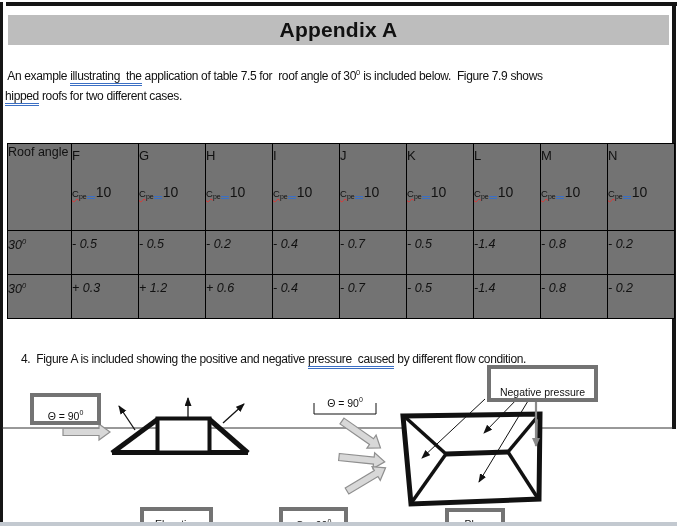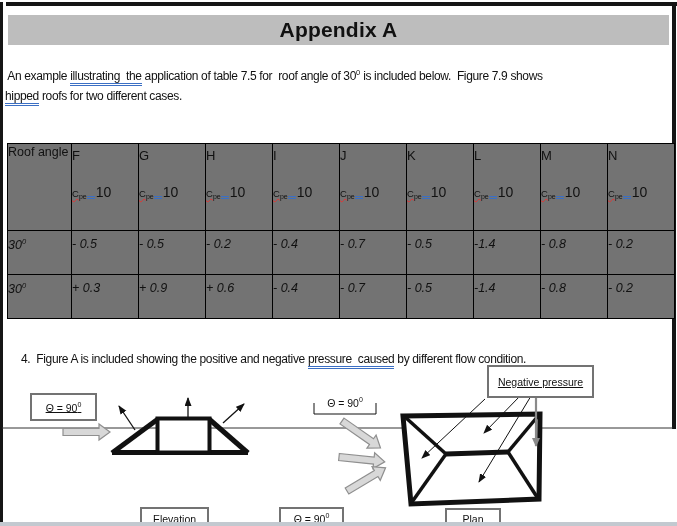--- a/index.html
+++ b/index.html
@@ -30,22 +30,22 @@
   td.lc .letter{font-size:13px;margin-top:4px;}
   td.lc .coef{margin-top:21px;font-size:9.5px;white-space:nowrap;}
   .cwavy{text-decoration:underline wavy var(--red);text-decoration-thickness:1px;text-underline-offset:1px;}
   .coef sub{font-size:7px;vertical-align:-2px;}
   .gap{display:inline-block;width:8px;height:9px;border-bottom:3px double var(--blue);vertical-align:-2px;margin-right:1px;}
   .cnum{font-size:14px;}
   tr.hdr td{height:86px;}
   tr.vr td{height:37px;font-size:12.5px;font-style:italic;}
   td.ac,td.vc{padding-top:6px !important;}
   
-  .lblbox{position:absolute;border:2px solid #737373;background:#fff;display:flex;
-    align-items:center;justify-content:center;font-size:10.5px;z-index:2;text-decoration:underline;}
+  .lblbox{position:absolute;border:4px solid #737373;background:#fff;display:flex;
+    align-items:flex-end;justify-content:center;font-size:10.5px;z-index:2;}
   .lbltext{position:absolute;font-size:10.5px;text-align:center;z-index:2;}
   .lblbox sup,.lbltext sup{font-size:7px;}
   svg.fig{position:absolute;left:0;top:0;width:677px;height:526px;z-index:1;pointer-events:none;}
   .bstrip{left:0;top:522px;width:677px;height:4px;background:var(--bstrip);z-index:5;}
 </style>
 </head>
 <body style="--banner: #bdbdbd; --blue: #3b6fc4; --red: #e03434; --afill: #d8d8d8; --astroke: #8f8f8f; --bstrip: #c3c9d0;">
 
 <div class="pb" style="left:6px;top:2px;width:671px;height:4px;"></div>
 <div class="pb" style="left:0;top:2px;width:3px;height:520px;"></div>
@@ -109,21 +109,21 @@
         <td class="vc">- 0.4</td>
         <td class="vc">- 0.7</td>
         <td class="vc">- 0.5</td>
         <td class="vc">-1.4</td>
         <td class="vc">- 0.8</td>
         <td class="vc">- 0.2</td>
       </tr>
   <tr class="vr" id="vrow1">
         <td class="ac">30<sup>0</sup></td>
         <td class="vc">+ 0.3</td>
-        <td class="vc">+ 0.9</td>
+        <td class="vc">+ 1.2</td>
         <td class="vc">+ 0.6</td>
         <td class="vc">- 0.4</td>
         <td class="vc">- 0.7</td>
         <td class="vc">- 0.5</td>
         <td class="vc">-1.4</td>
         <td class="vc">- 0.8</td>
         <td class="vc">- 0.2</td>
       </tr>
 </tbody>
   </table>

